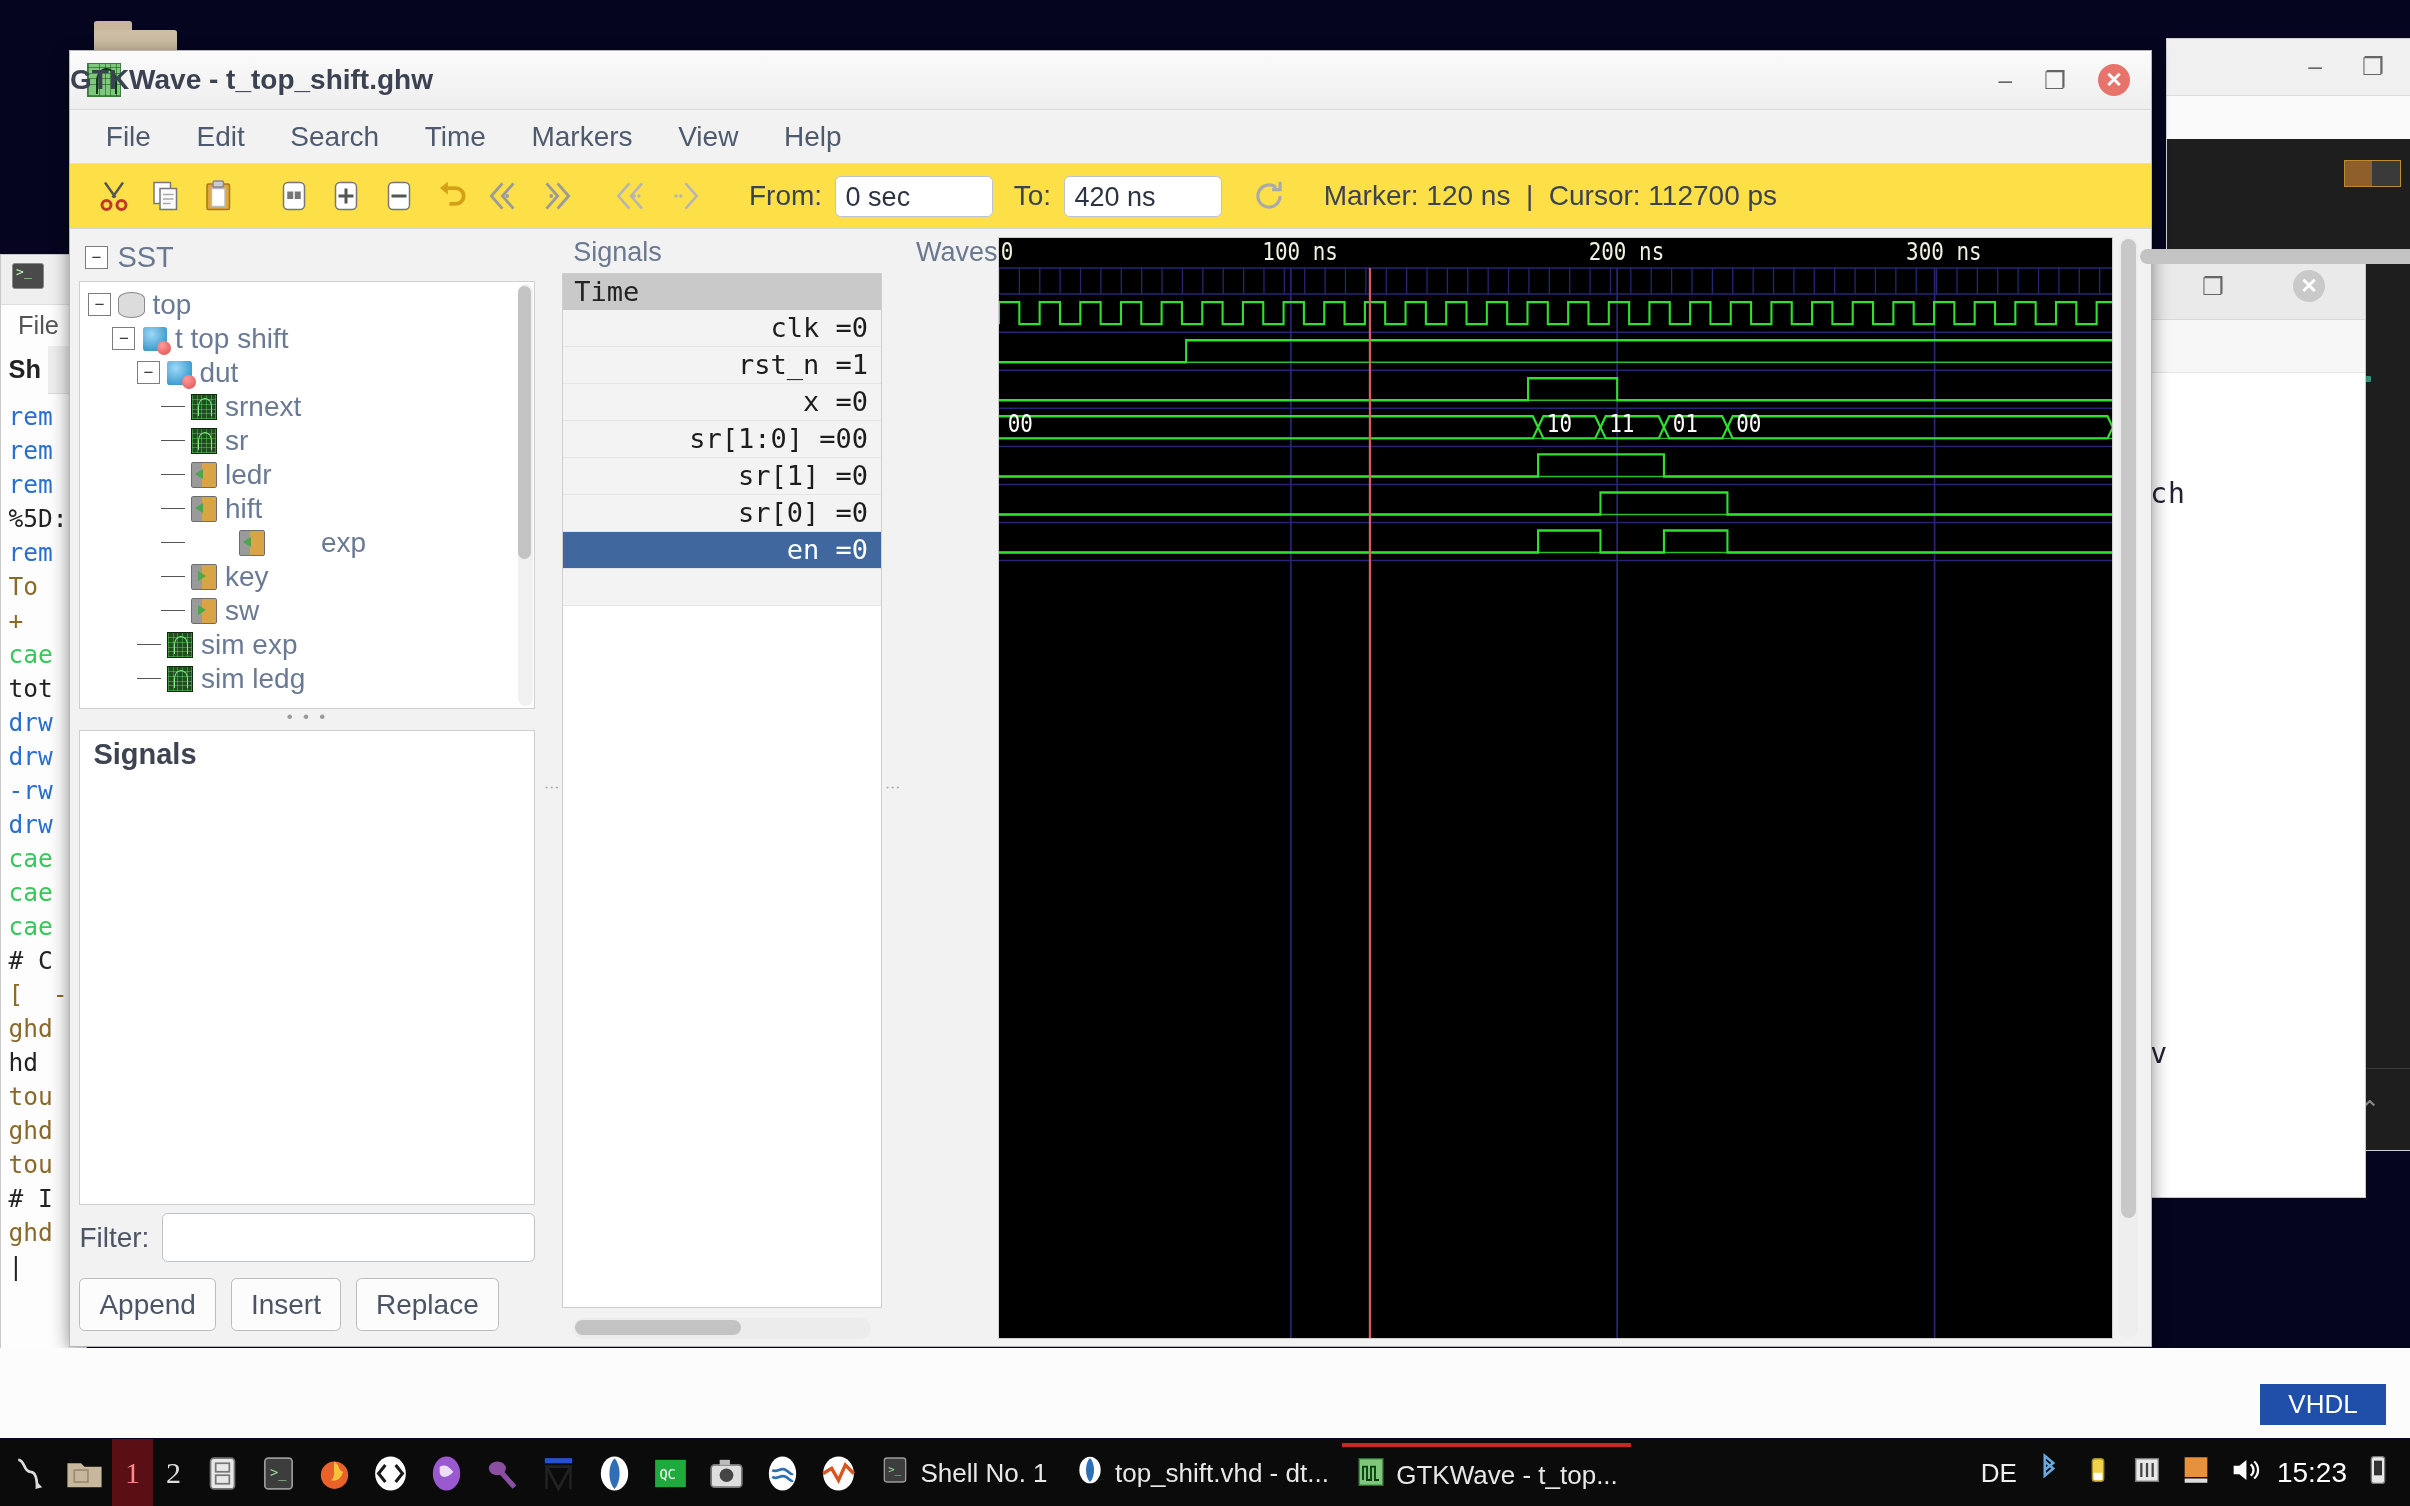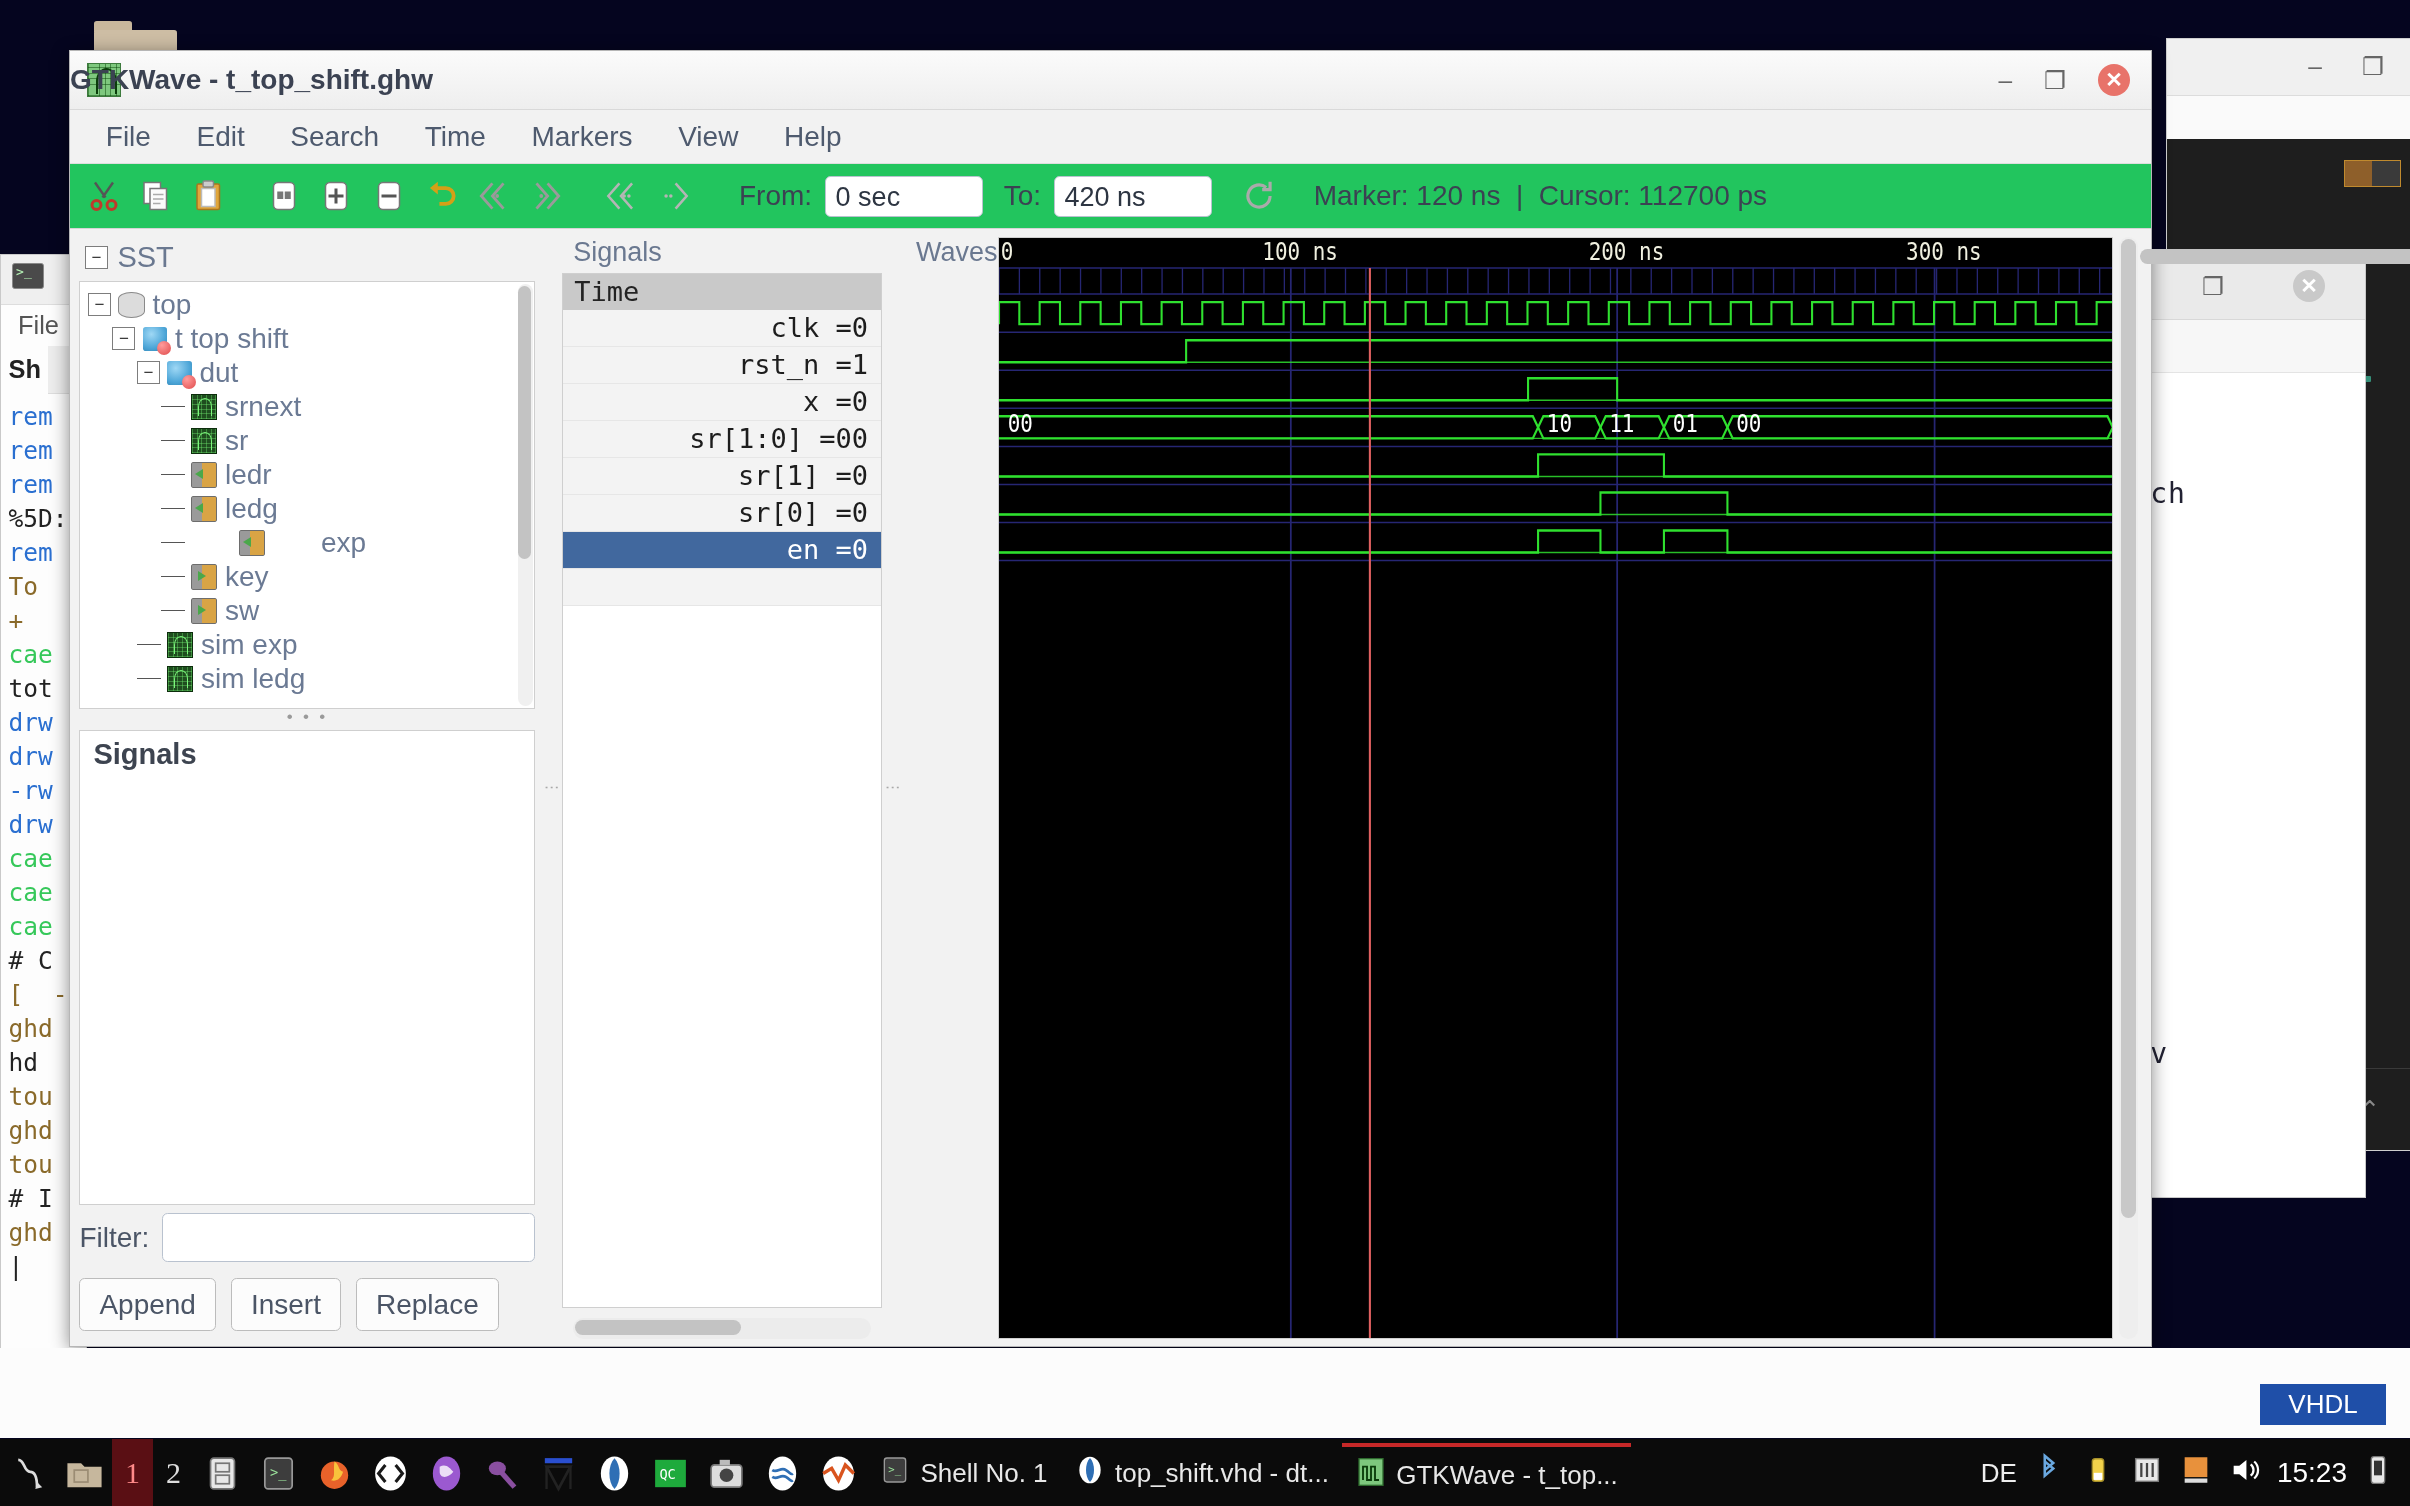--- a/index.html
+++ b/index.html
@@ -60,21 +60,21 @@
      background:
        repeating-linear-gradient(90deg,rgba(0,60,0,.45) 0 0.9px,transparent 0.9px 5.6px),
        repeating-linear-gradient(0deg,rgba(0,60,0,.45) 0 0.9px,transparent 0.9px 5.6px);}
   #gw-appicon::after{content:"";position:absolute;left:7.5px;top:3.8px;width:17px;height:24.5px;border:2.8px solid #0a3d0a;border-radius:50% 50% 0 0;border-bottom:none;}
   #gw-title{position:absolute;left:0;right:0;text-align:left;font-size:28px;color:#3b4252;font-weight:600;}
   #gw-winbtns{margin-left:auto;margin-right:21px;display:flex;align-items:center;gap:32px;z-index:2;}
 
   #gw-menubar{height:53px;background:#f2f2f2;border-bottom:0.9px solid #dedede;display:flex;align-items:center;padding-left:32px;gap:38px;flex:none;}
   .menu-item{font-size:28px;color:#4e5a6e;cursor:default;padding:3.8px 3.8px;}
 
-  #gw-toolbar{height:64px;background:#22c55e;border-bottom:0.9px solid #d5d5d5;display:flex;align-items:center;padding-left:11px;gap:7.5px;flex:none;}
+  #gw-toolbar{height:64px;background:#fde047;border-bottom:0.9px solid #d5d5d5;display:flex;align-items:center;padding-left:21px;gap:7.5px;flex:none;}
   .tbtn{width:45px;height:45px;display:flex;align-items:center;justify-content:center;border-radius:2.8px;}
   .tbsep{width:15px;}
   .tb-label{font-size:28px;color:#3b4252;margin:0 5.6px 0 13px;}
   .tb-field{
     width:158px;height:41px;background:#fff;border:0.9px solid #b9c2cf;border-radius:5.6px;
     font-size:27px;color:#2d3542;padding:0 9.4px;box-sizing:border-box;line-height:40px;
     font-family:"Liberation Sans",sans-serif;
   }
   #tb-status{font-size:28px;color:#3b4252;margin-left:24.5px;white-space:pre;}
 
@@ -371,21 +371,21 @@
                 <span>sr</span>
               </div>
               <div class="tnode" style="padding-left: 73px;">
                 <span class="tw" style="width: 24.5px; margin-right: 5.6px;"></span>
                 <span class="ico ico-port"></span>
                 <span>ledr</span>
               </div>
               <div class="tnode" style="padding-left: 73px;">
                 <span class="tw" style="width: 24.5px; margin-right: 5.6px;"></span>
                 <span class="ico ico-port"></span>
-                <span>ledg</span>
+                <span>hift</span>
               </div>
               <div class="tnode" style="padding-left: 73px; gap: 48px;">
                 <span class="tw" style="width: 24.5px; margin-right: 5.6px;"></span>
                 <span class="ico ico-port"></span>
                 <span>exp</span>
               </div>
               <div class="tnode" style="padding-left: 73px;">
                 <span class="tw" style="width: 24.5px; margin-right: 5.6px;"></span>
                 <span class="ico ico-port out"></span>
                 <span>key</span>

